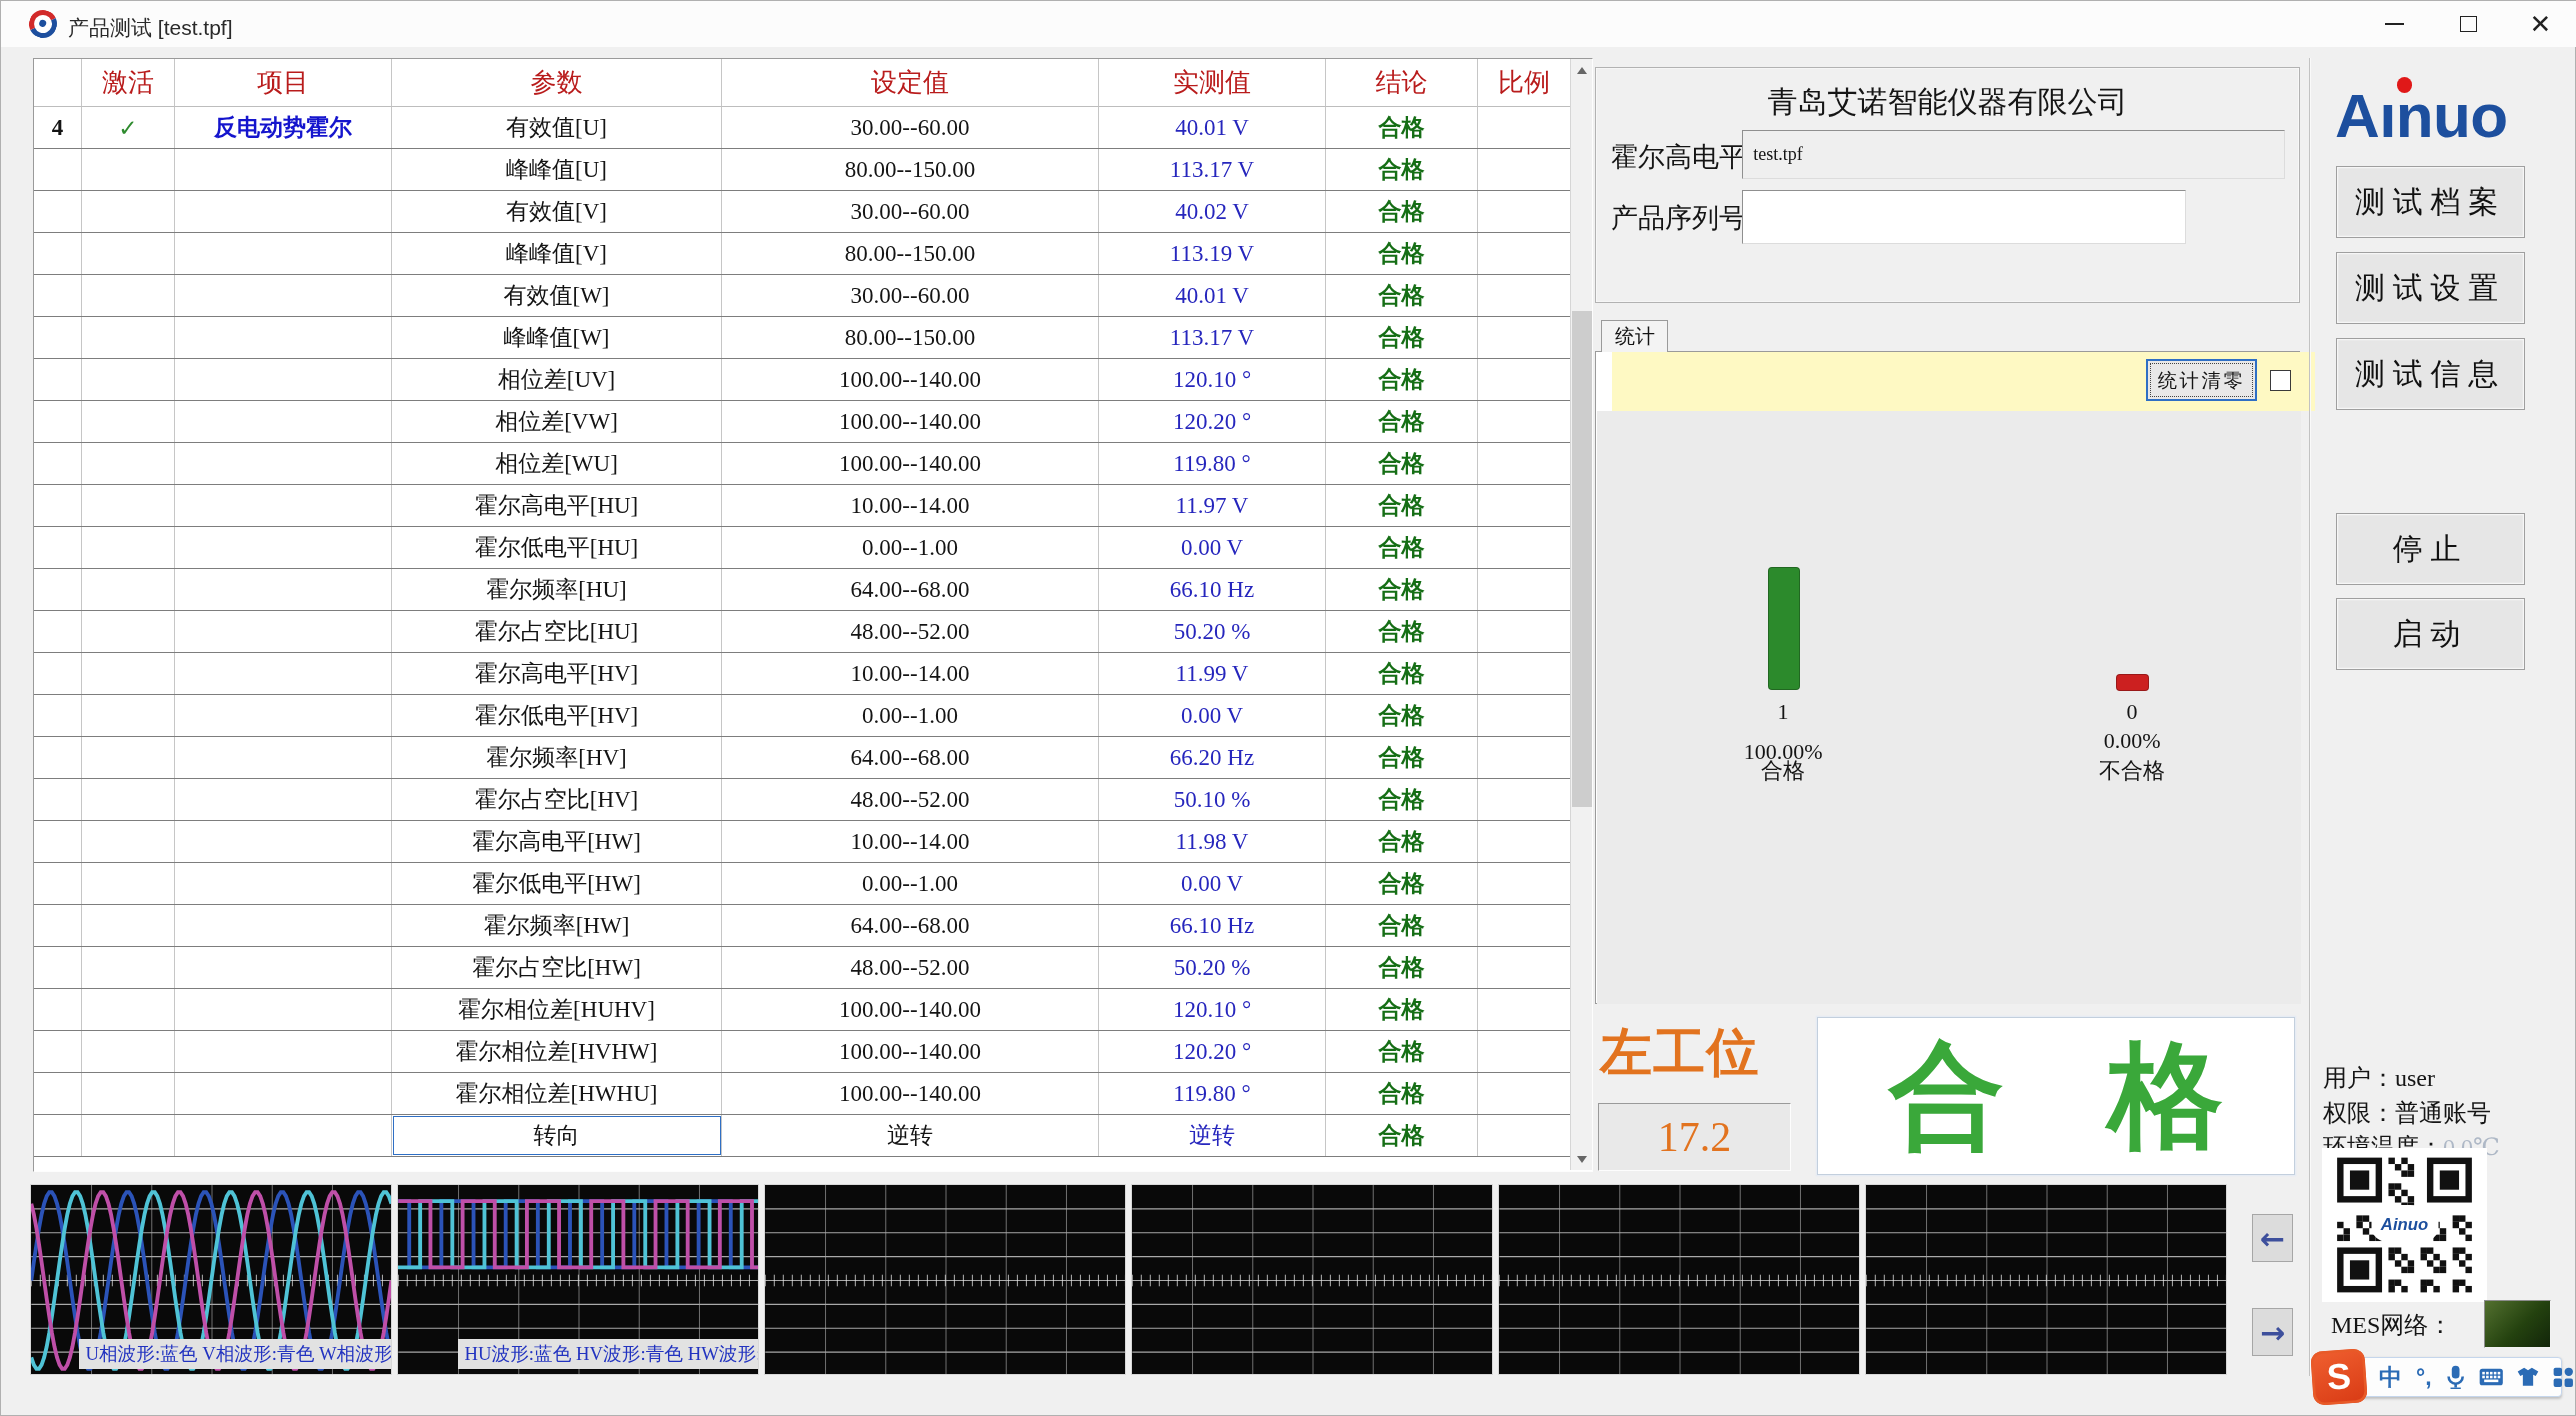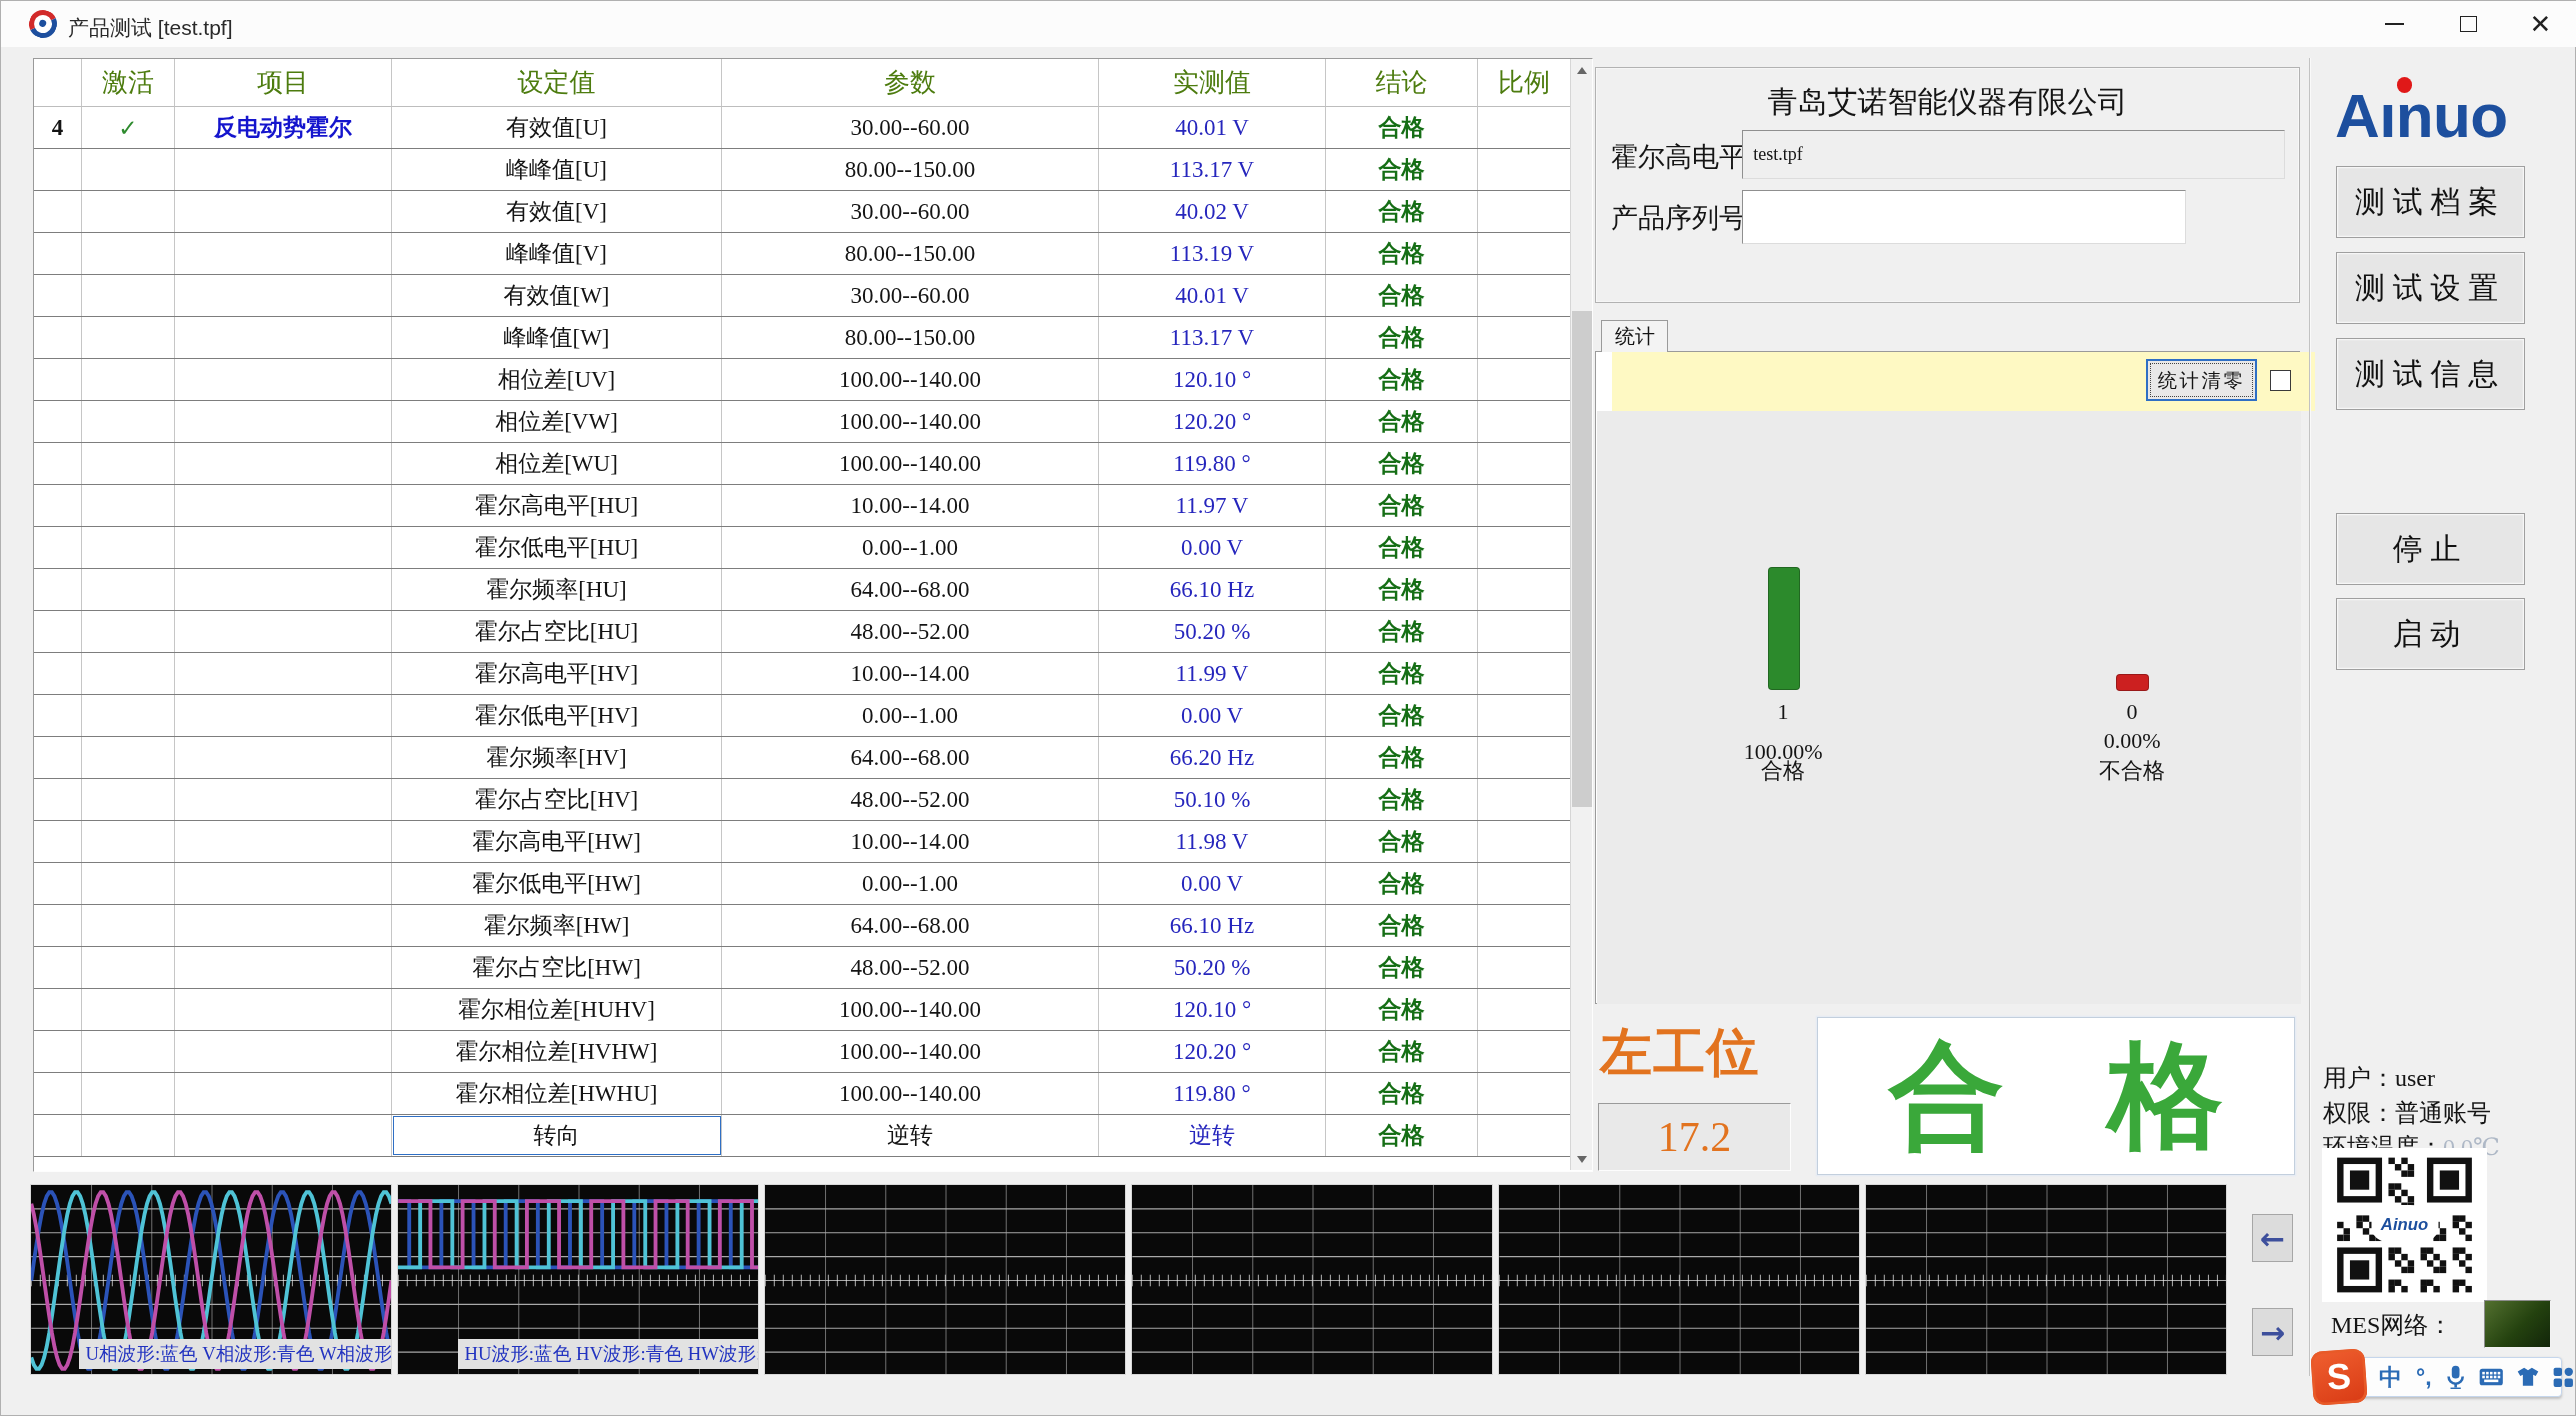--- a/index.html
+++ b/index.html
@@ -27,21 +27,21 @@
   .glyph-cls { font-size:26px; color:#222; line-height:1; font-family:"DejaVu Sans",sans-serif; }
 
   
   .table-frame { position:absolute; left:32px; top:57px; width:1560px; height:1114px; background:#fff;
     border:1.3px solid; border-color:#9a9a9a #fdfdfd #fdfdfd #9a9a9a; }
   .tgrid { position:absolute; left:0; top:0; width:1537px; }
   .trow, .thead { display:grid; grid-template-columns:48px 93px 217px 330px 377px 227px 152px 93px; width:1537px; }
   .thead { height:48px; }
   .trow { height:42px; }
   .cell { border-right:0.6px solid #c6c6c6; display:flex; align-items:center; justify-content:center; overflow:hidden; }
-  .thead .cell { font-size:26px; color:#4d7c0f; border-bottom:0.6px solid #bdbdbd; }
+  .thead .cell { font-size:26px; color:#b91c1c; border-bottom:0.6px solid #bdbdbd; }
   .trow { border-bottom:1.3px solid #7d7d7d; }
   .trow .cell { font-size:23px; }
   .c-num { font-weight:bold; font-size:22px; }
   .c-check { color:#2e8b2e; font-size:30px; font-weight:bold; font-family:"DejaVu Sans",sans-serif; }
   .c-item { color:#1515cd; font-weight:bold; font-size:24.5px; }
   .c-meas { color:#2626bd; }
   .c-result { color:#156e15; font-weight:bold; font-size:24.5px; }
   .focus-box { outline:1.9px solid #2f6fc4; outline-offset:-2.6px; background:#fff; }
   
   .tscroll { position:absolute; right:0; top:0; width:22px; height:1111px; background:#f1f1f1; border-left:0.6px solid #d6d6d6; }
@@ -138,22 +138,22 @@
         <div class="glyph-cls">✕</div>
       </div>
   </div>
 
   <div class="table-frame">
     <div class="tgrid">
       <div class="thead">
         <div class="cell"></div>
         <div class="cell">激活</div>
         <div class="cell">项目</div>
+        <div class="cell">参数</div>
         <div class="cell">设定值</div>
-        <div class="cell">参数</div>
         <div class="cell">实测值</div>
         <div class="cell">结论</div>
         <div class="cell">比例</div>
       </div>
       <div id="table-rows">
           <div class="trow">
             <div class="cell c-num">4</div>
             <div class="cell c-check">✓</div>
             <div class="cell c-item">反电动势霍尔</div>
             <div class="cell c-param">有效值[U]</div>

